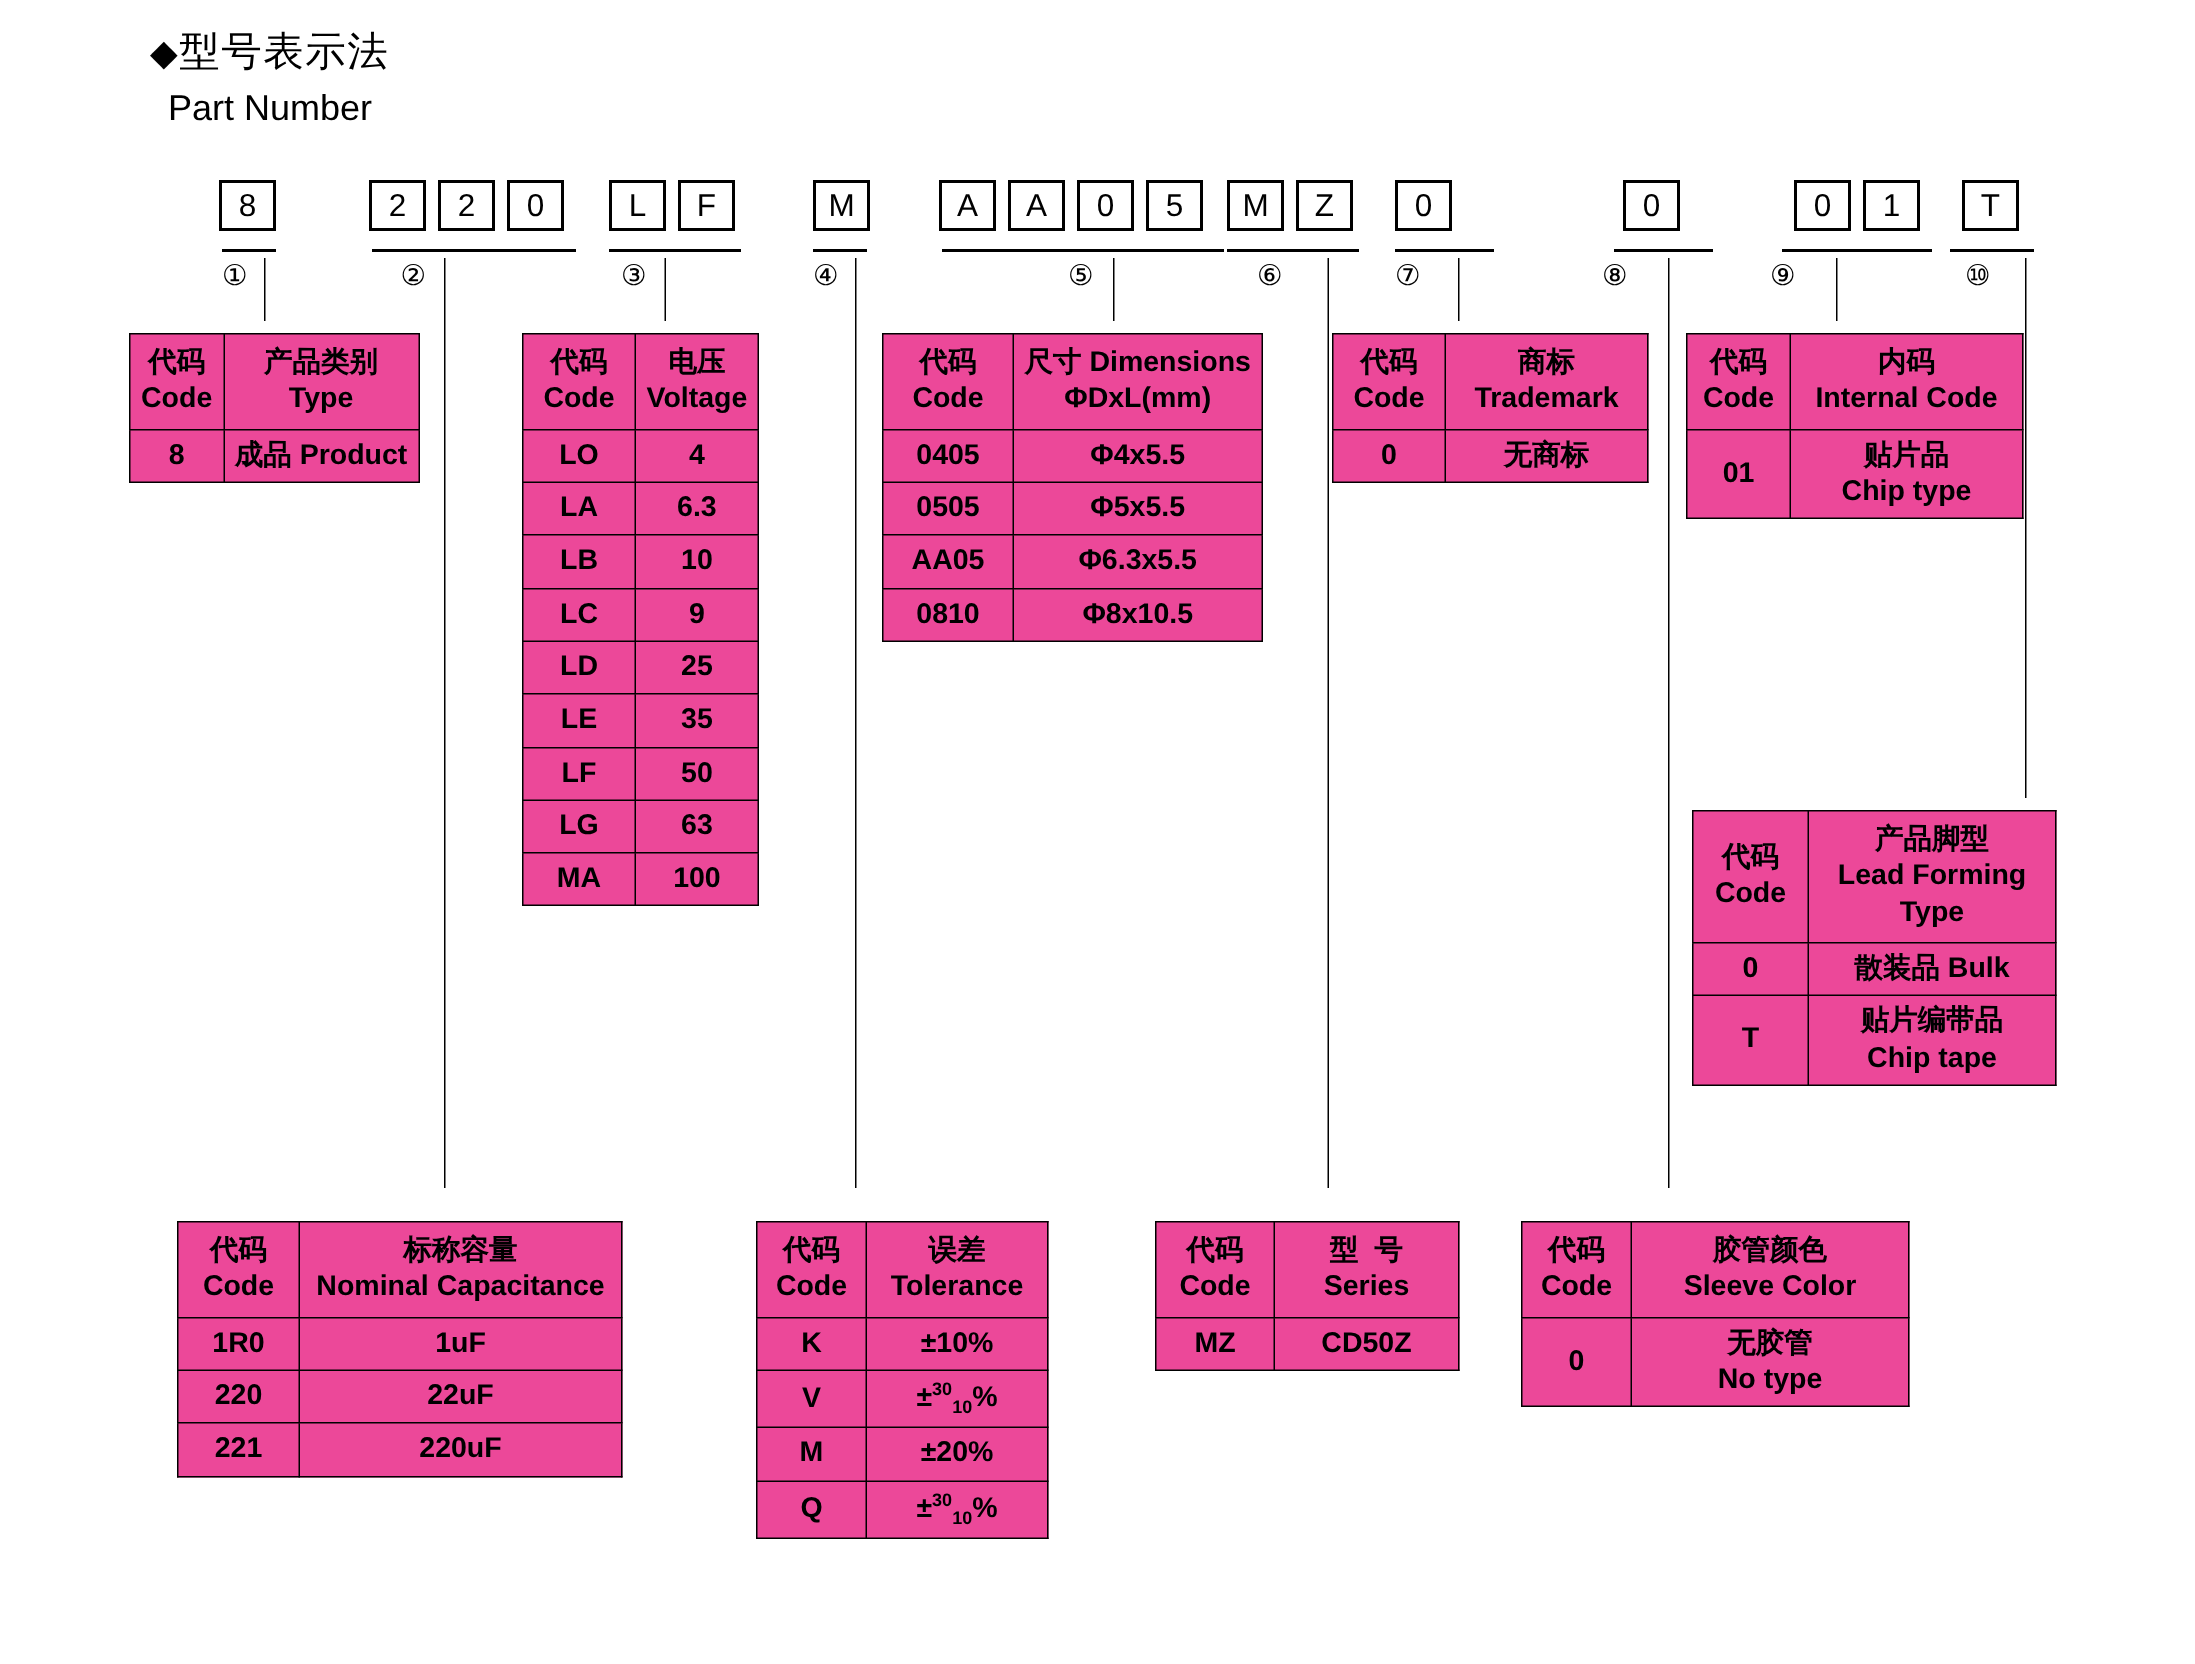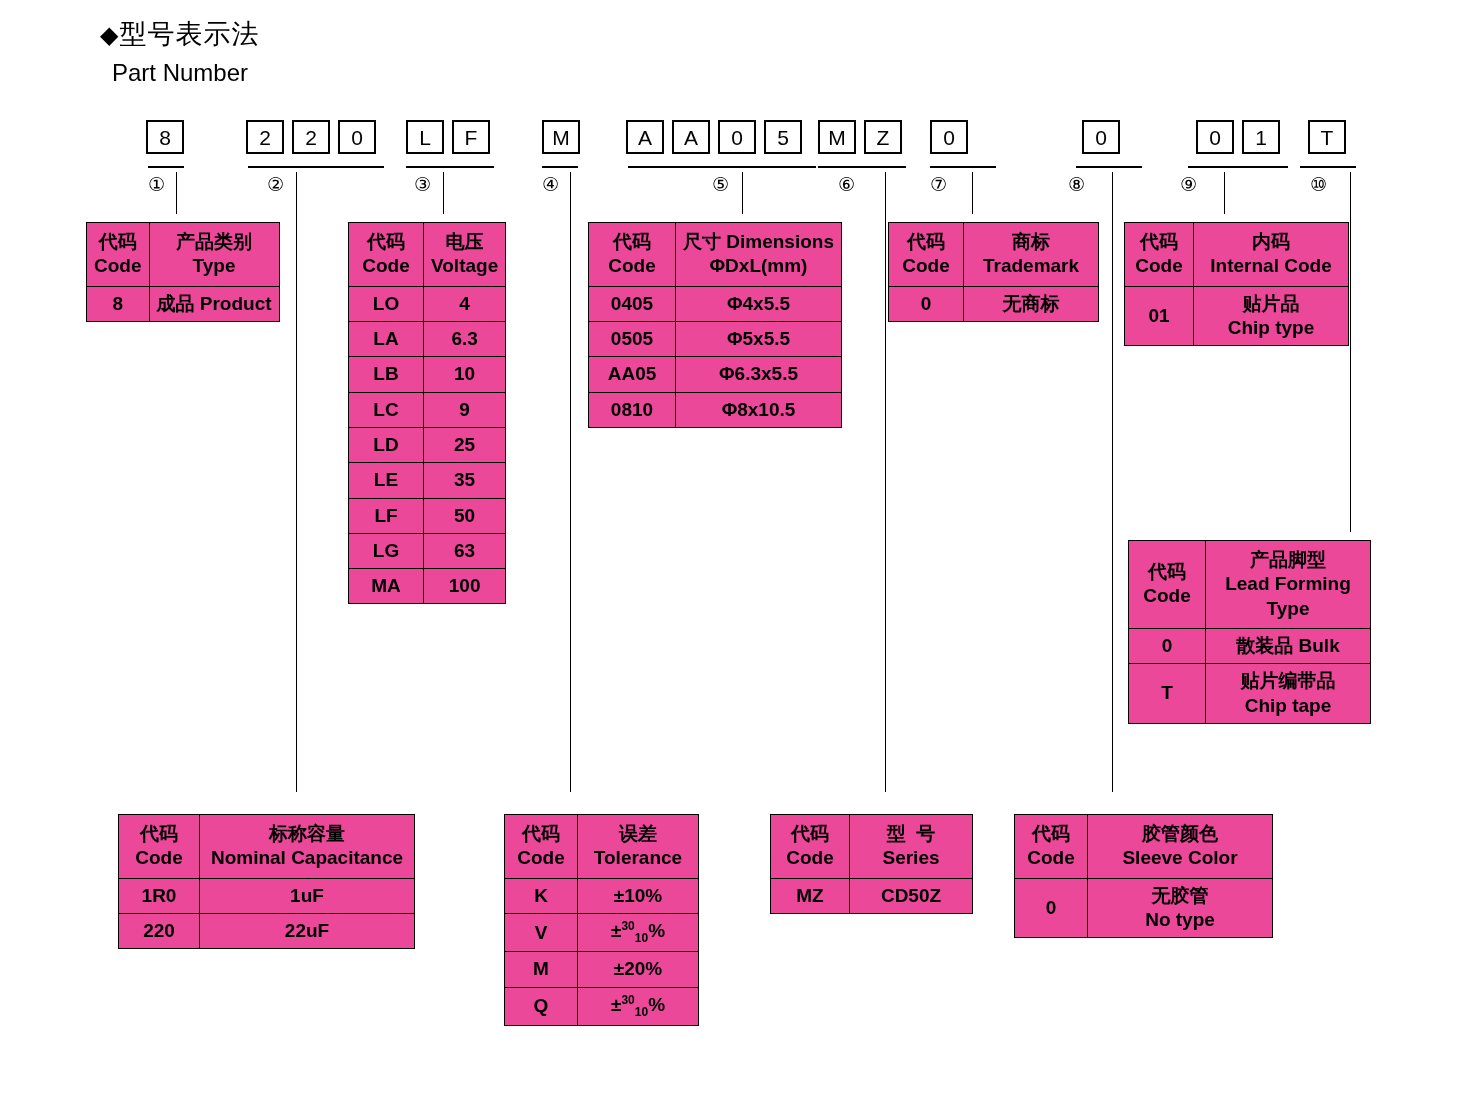--- a/index.html
+++ b/index.html
@@ -319,20 +319,24 @@
     </td>
   </tr>
   <tr>
         <td>1R0</td>
         <td>1uF</td>
       </tr>
   <tr>
         <td>220</td>
         <td>22uF</td>
       </tr>
+  <tr>
+        <td>221</td>
+        <td>220uF</td>
+      </tr>
 </tbody>
   </table>
 
 <table class="t abs" style="left:504px;top:814px;">
   <tbody>
       <tr>
     <td class="hd" style="width:58px">
       <span class="two-line">代码</span>
       <span class="two-line">Code</span>
     </td>

